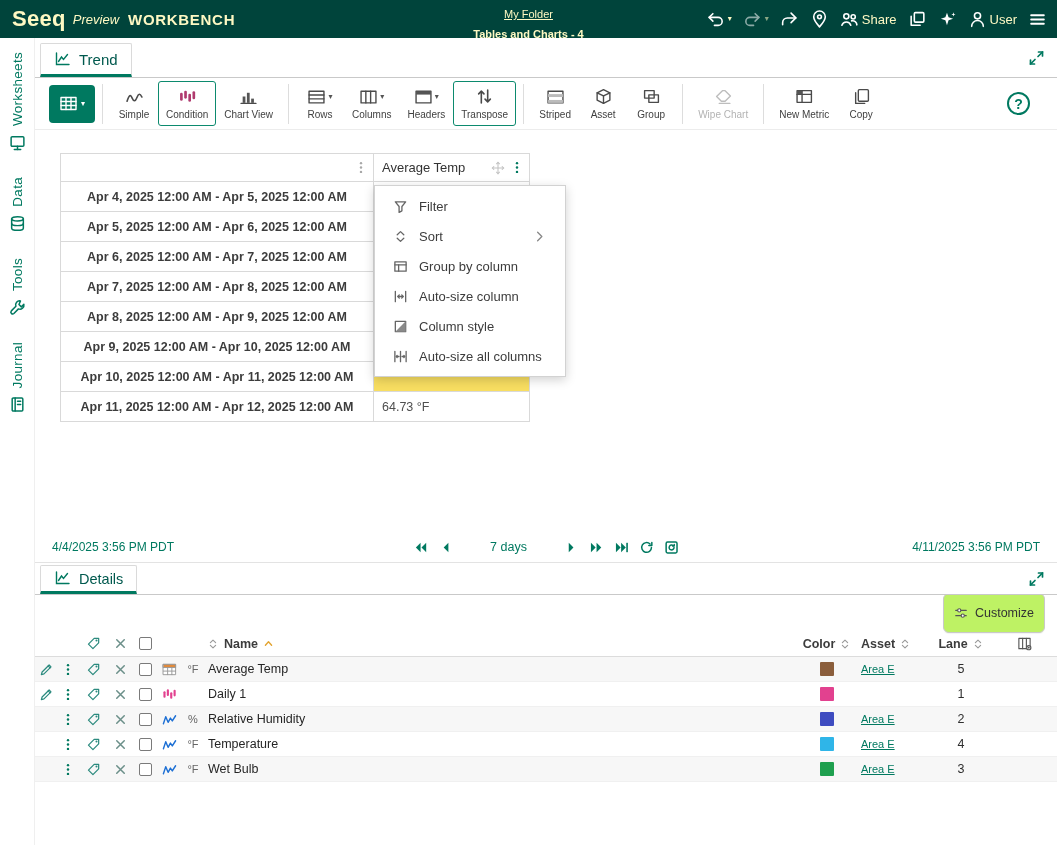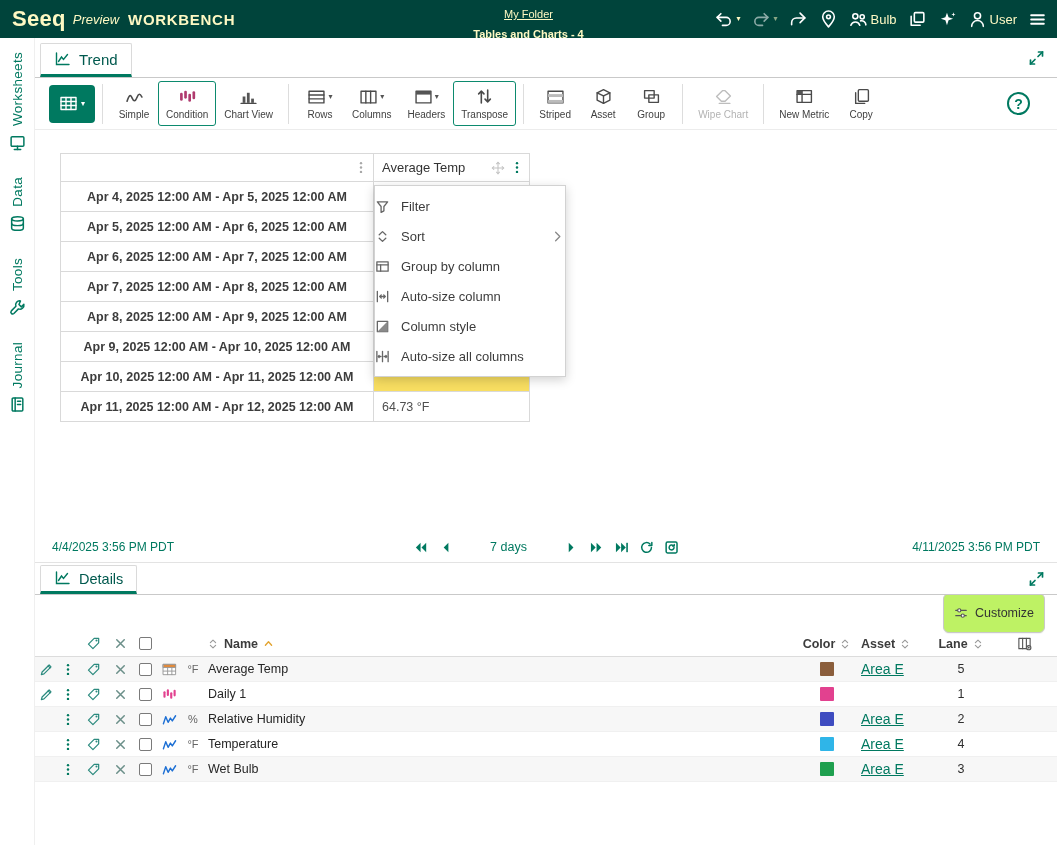--- a/index.html
+++ b/index.html
@@ -66,21 +66,21 @@
   .hc1{justify-content:flex-end;padding-right:5px;}
   .hc2{padding:0 5px 0 8px;font-size:13px;color:#333;gap:5px;}
   .hc2 .sp{flex:1;}
   .th{justify-content:center;font-weight:bold;font-size:12.5px;color:#3c3c3c;}
   .tv{font-size:12.5px;color:#4f4f4f;padding-left:8px;}
   svg.kebab{width:14px;height:15px;flex:none;}
   svg.drag{width:14px;height:14px;stroke:#c2c2c2;fill:none;stroke-width:1.2;stroke-linecap:round;}
   
   .ctx-menu{position:absolute;left:339px;top:55px;width:192px;background:#fff;border:1px solid #d2d2d2;
     box-shadow:0 3px 10px rgba(0,0,0,.18);padding:5px 0;z-index:20;}
-  .mitem{height:30px;display:flex;align-items:center;padding:0 0;gap:11px;font-size:13px;color:#3c3c3c;cursor:pointer;}
+  .mitem{height:30px;display:flex;align-items:center;padding:0 18px;gap:11px;font-size:13px;color:#3c3c3c;cursor:pointer;}
   svg.mic{width:15px;height:15px;stroke:#666;fill:none;stroke-width:1.4;flex:none;stroke-linecap:round;stroke-linejoin:round;}
   .mchev{margin-left:auto;}
   
   .timebar{height:30px;flex:none;display:flex;align-items:center;justify-content:space-between;
     padding:0 17px;font-size:12px;color:var(--accent);position:relative;}
   .media{position:absolute;left:50%;transform:translateX(-50%);display:flex;align-items:center;gap:10px;}
   .duration{margin:0 27px;font-size:12.5px;cursor:pointer;}
   .mbtn{cursor:pointer;line-height:0;}
   svg.pic{width:15px;height:15px;}
   .fl-teal{fill:var(--accent);stroke:none;}
@@ -96,21 +96,21 @@
   .drowd{height:25px;border-bottom:1px solid #f0f0f0;font-size:12.5px;color:#2f2f2f;flex:none;}
   .drowd.alt{background:#f7f7f7;}
   .cc{display:flex;align-items:center;justify-content:center;line-height:0;}
   .cb{width:13px;height:13px;border:1px solid #7a7a7a;border-radius:2px;background:#fff;cursor:pointer;}
   .unitc{font-size:11px;color:#666;line-height:normal;}
   .name-cell{display:flex;align-items:center;padding-left:3px;font-size:12.5px;color:#262626;}
   .hname{display:flex;align-items:center;gap:5px;padding-left:2px;}
   .hcol{display:flex;align-items:center;gap:4px;justify-content:center;line-height:normal;}
   .hcol.left{justify-content:flex-start;padding-left:6px;}
   .swatch{width:14px;height:14px;border-radius:1px;cursor:pointer;display:inline-block;}
-  .asset-link{color:var(--accent);text-decoration:underline;font-size:14px;cursor:pointer;padding-left:6px;line-height:normal;}
+  .asset-link{color:var(--accent);text-decoration:underline;font-size:11px;cursor:pointer;padding-left:6px;line-height:normal;}
   .lanec{font-size:12.5px;line-height:normal;}
   svg.sort12{width:12px;height:12px;stroke:#9a9a9a;fill:none;stroke-width:1.5;stroke-linecap:round;stroke-linejoin:round;cursor:pointer;}
   svg.gold{width:11px;height:11px;stroke:#e3a430;fill:none;stroke-width:2;stroke-linecap:round;stroke-linejoin:round;}
   svg.dic{width:15px;height:15px;fill:none;stroke-linecap:round;stroke-linejoin:round;}
 </style>
 </head>
 <body>
 
 <header class="topbar">
   <span class="logo">Seeq</span>
@@ -149,21 +149,21 @@
           <circle cx="9" cy="6.5" r="1.8"></circle>
         </svg>
     </span>
     <span class="hbtn">
       <svg class="hic" viewBox="0 0 18 18">
           <circle cx="6" cy="6" r="2.4"></circle>
           <path d="M1.8 14.5 a4.4 4.4 0 0 1 8.4 0"></path>
           <circle cx="12.5" cy="6.5" r="2"></circle>
           <path d="M11 10.3 a4 4 0 0 1 5 3.8"></path>
         </svg>
-      <span class="top-label">Bulb</span>
+      <span class="top-label">Share</span>
     </span>
     <span class="hbtn">
       <svg class="hic" viewBox="0 0 18 18">
           <rect x="6" y="2.5" width="9" height="9" rx="1"></rect>
           <path d="M3 6 v8.5 h8.5"></path>
         </svg>
     </span>
     <span class="hbtn">
       <svg class="hic" viewBox="0 0 18 18">
           <path d="M8.5 2.5 l1.5 4.4 4.3 1.4 -4.3 1.4 -1.5 4.8 -1.5 -4.8 -4.3 -1.4 4.3 -1.4 z" style="fill:#fff;stroke:none"></path>

